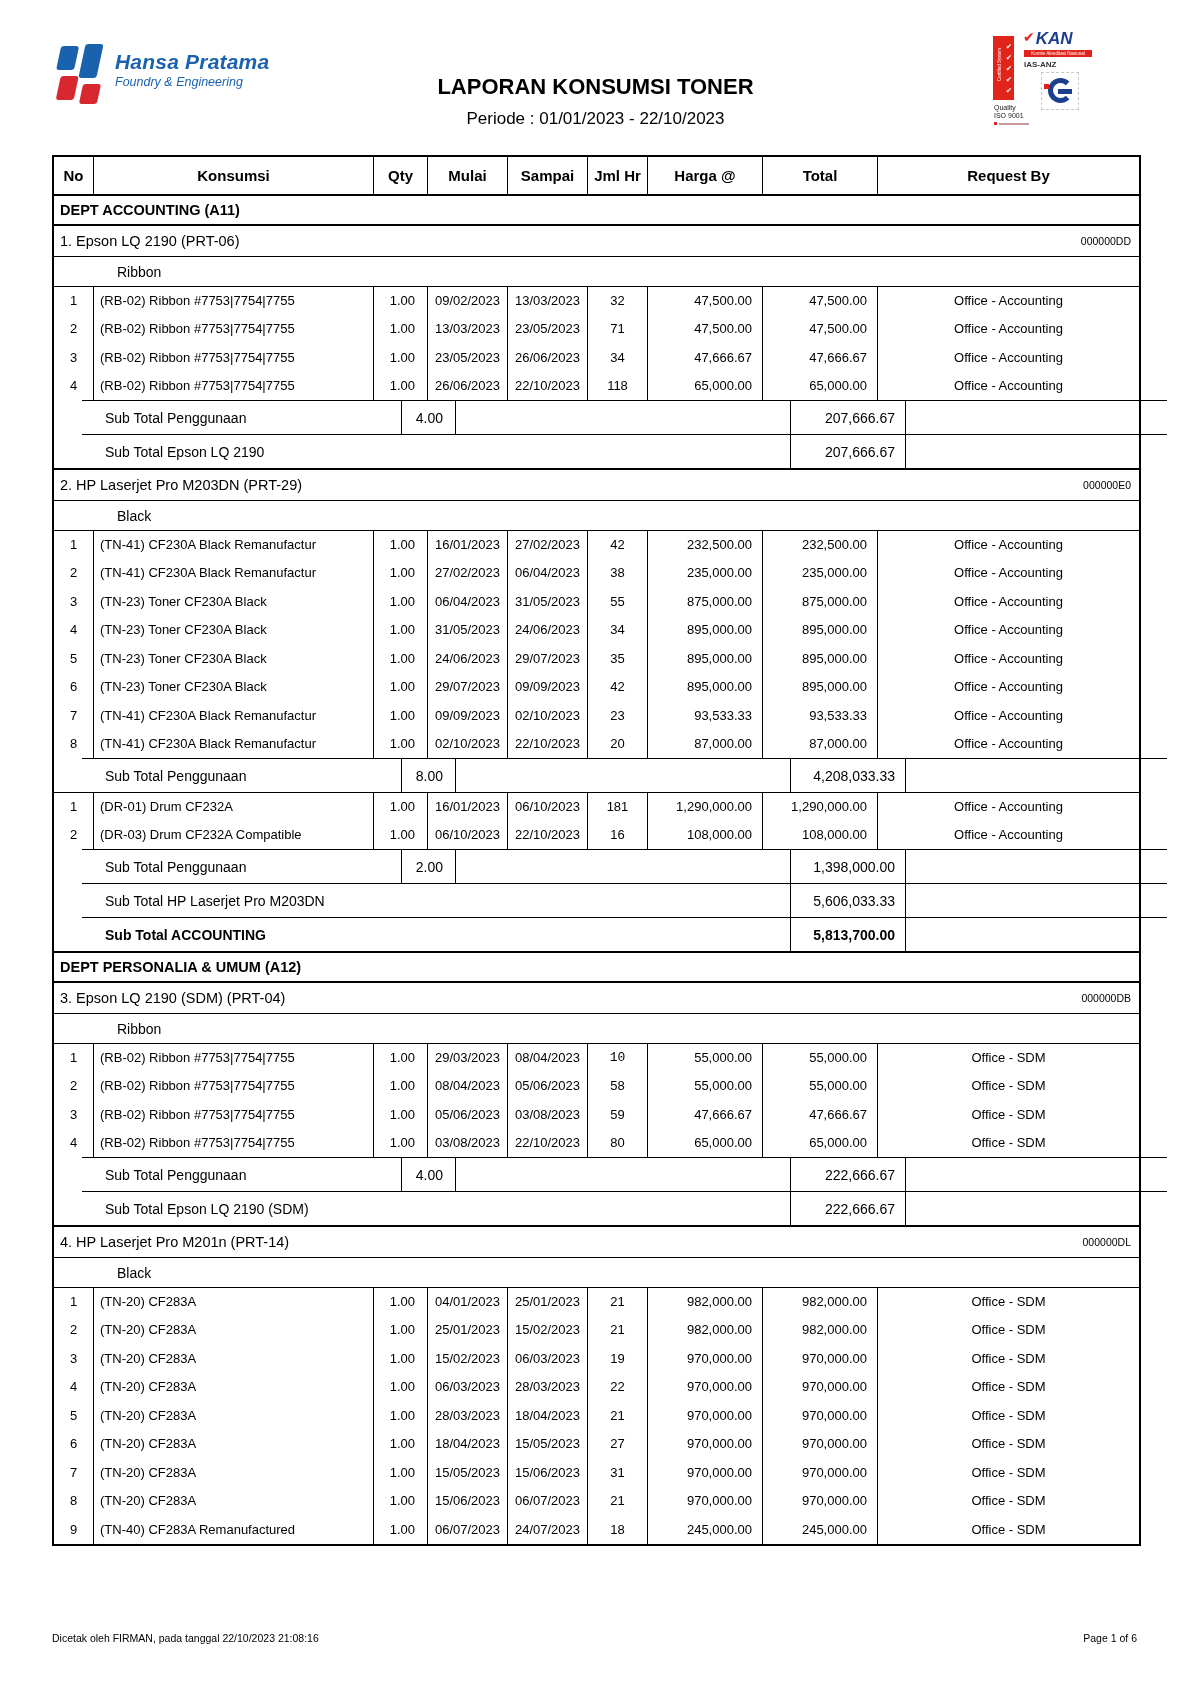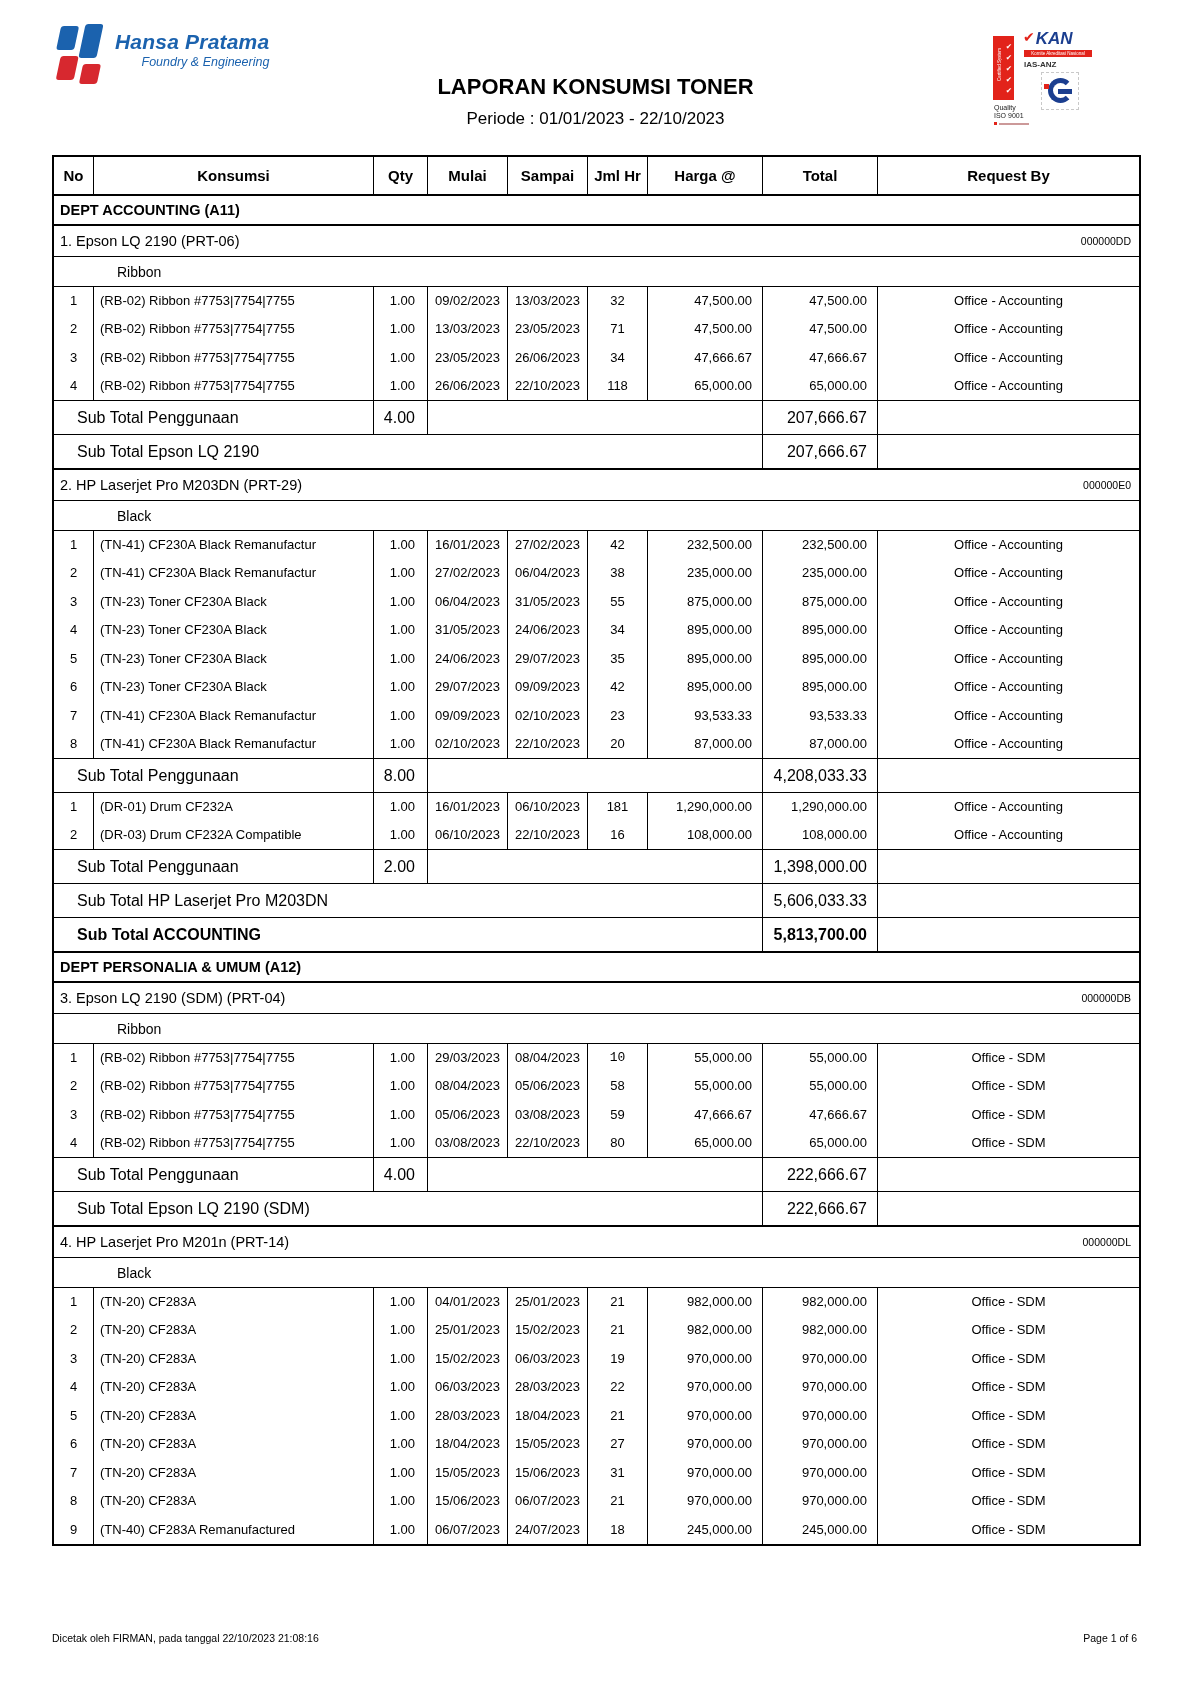--- a/index.html
+++ b/index.html
@@ -1,29 +1,29 @@
 <!DOCTYPE html>
 <html><head>
 <meta charset="utf-8">
 <style>
   html,body{margin:0;padding:0;background:#fff;}
   .page{position:relative;width:1191px;height:1684px;background:#fff;overflow:hidden;
         font-family:"Liberation Sans", sans-serif;color:#000;}
 
   
-  .logo{position:absolute;left:55px;top:24px;display:flex;align-items:flex-start;text-align:right;}
+  .logo{position:absolute;left:55px;top:44px;display:flex;align-items:flex-start;}
   .logo-mark{position:relative;width:52px;height:62px;transform:skewX(-12deg);}
   .logo-mark span{position:absolute;border-radius:3px;display:block;}
   .lm-b1{left:0;top:2px;width:18px;height:24px;}
   .lm-b2{left:24px;top:0;width:18px;height:34px;}
   .lm-r1{left:6px;top:32px;width:18px;height:24px;}
   .lm-r2{left:30px;top:40px;width:18px;height:20px;}
   .logo-text{margin-left:8px;margin-top:6px;}
   .logo-name{font-size:21px;font-weight:bold;font-style:italic;letter-spacing:0.2px;}
-  .logo-tag{font-size:12.5px;font-style:italic;margin-top:1px;margin-left:18px;}
+  .logo-tag{font-size:12.5px;font-style:italic;margin-top:1px;margin-left:0;}
 
   .title-wrap{position:absolute;left:0;top:74px;width:1191px;text-align:center;}
   .doc-title{font-size:22px;font-weight:bold;}
   .doc-period{font-size:17px;margin-top:9px;}
 
   
   .cert{position:absolute;left:993px;top:30px;width:160px;height:95px;font-family:"Liberation Sans",sans-serif;}
   .cert-strip{position:absolute;left:0;top:6px;width:21px;height:64px;background:#e2231a;
               display:flex;flex-direction:column;align-items:flex-end;justify-content:center;padding-right:2px;box-sizing:border-box;}
   .cert-strip .chk{color:#fff;font-size:7.5px;line-height:11px;}
@@ -51,21 +51,21 @@
   .cell{box-sizing:border-box;height:100%;display:flex;align-items:center;overflow:hidden;white-space:nowrap;}
   .br{border-right:1.5px solid #000;}
   .bt1{border-top:1.5px solid #000;}
   .bt2{border-top:2px solid #000;align-items:center;}
   .r-head{height:37px;font-weight:bold;font-size:15px;}
   .r-dept{height:30px;font-weight:bold;font-size:14.5px;padding-left:6px;}
   .r-printer{height:32px;font-size:14.5px;padding-left:6px;padding-right:8px;justify-content:space-between;}
   .r-printer .code{font-size:10.5px;}
   .r-cat{height:30px;font-size:14px;padding-left:63px;}
   .r-item{height:28.5px;font-size:13px;}
-  .r-sub{height:34px;font-size:16px;}
+  .r-sub{height:34px;font-size:14px;margin-left:28px;}
   .bold{font-weight:bold;}
   .ac{justify-content:center;}
   .al{justify-content:flex-start;padding-left:6px;}
   .ar{justify-content:flex-end;padding-right:10px;}
   .arq{justify-content:flex-end;padding-right:12px;}
   .asub{justify-content:flex-start;padding-left:23px;}
 
   
   .footer-left{position:absolute;left:52px;top:1632px;font-size:10.5px;}
   .footer-right{position:absolute;right:54px;top:1632px;font-size:10.5px;}

